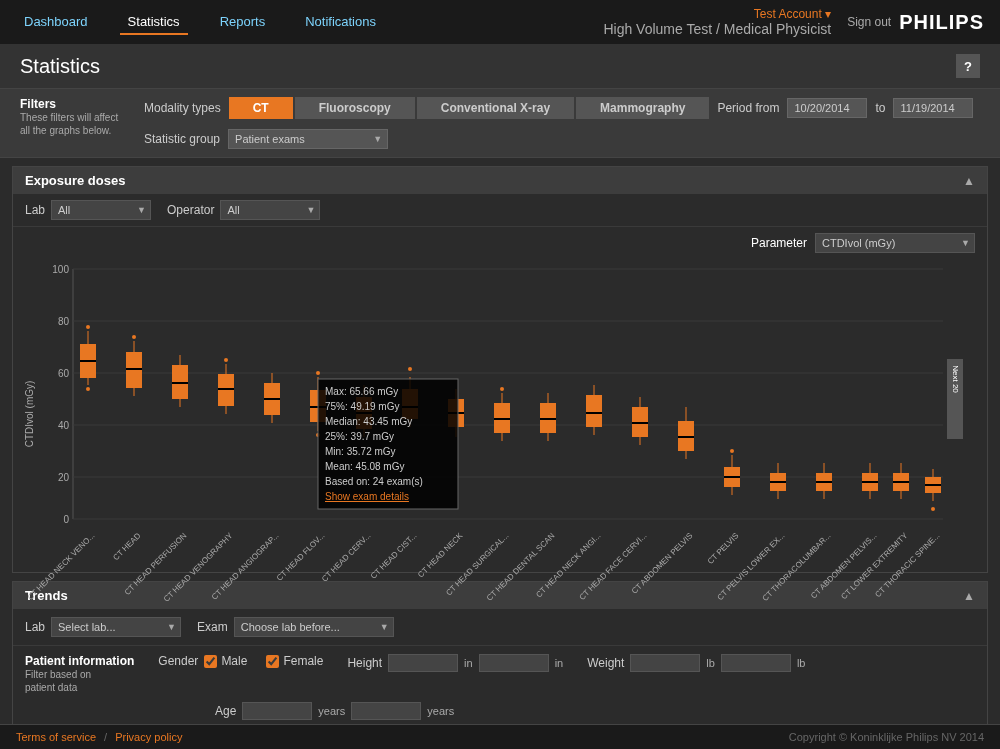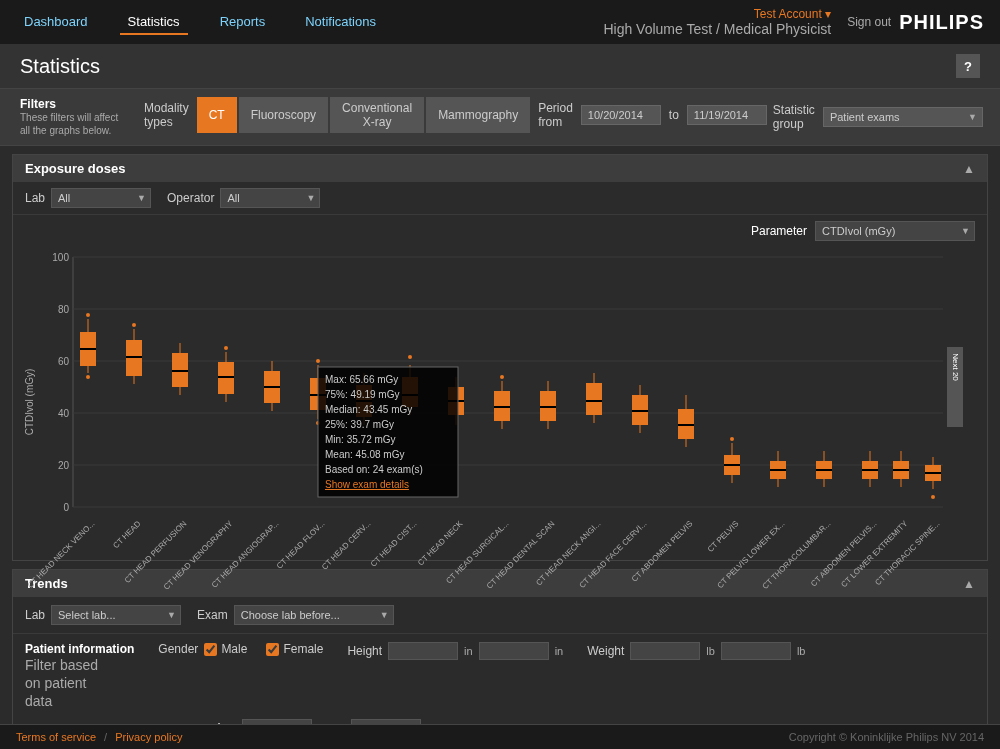--- a/index.html
+++ b/index.html
@@ -24,21 +24,21 @@
     #help-btn { background: #555; color: #fff; border: none; width: 24px; height: 24px; cursor: pointer; font-size: 13px; font-weight: bold; }
 
     
     #filters-bar { background: #3a3a3a; padding: 8px 20px; display: flex; align-items: flex-start; gap: 24px; border-bottom: 1px solid #444; }
     #filters-label { display: flex; flex-direction: column; }
     #filters-label span:first-child { color: #fff; font-size: 12px; font-weight: bold; }
     #filters-label span:last-child { color: #aaa; font-size: 10px; width: 100px; line-height: 1.3; }
     .filter-group { display: flex; align-items: center; gap: 8px; }
     .filter-label { color: #ccc; font-size: 12px; }
     .modality-tabs { display: flex; gap: 2px; }
-    .modality-tab { padding: 4px 12px; font-size: 12px; cursor: pointer; border: none; background: #555; color: #ccc; }
+    .modality-tab { padding: 4px 24px; font-size: 12px; cursor: pointer; border: none; background: #555; color: #ccc; font-weight: bold; }
     .modality-tab.active { background: #e87722; color: #fff; }
     .period-input { background: #555; border: 1px solid #666; color: #ccc; padding: 3px 6px; font-size: 11px; width: 80px; }
     .statistic-select { background: #555; border: 1px solid #666; color: #ccc; padding: 3px 6px; font-size: 11px; width: 160px; appearance: none; cursor: pointer; }
     .select-wrapper { position: relative; display: inline-block; }
     .select-wrapper::after { content: '▼'; position: absolute; right: 6px; top: 50%; transform: translateY(-50%); color: #aaa; font-size: 9px; pointer-events: none; }
     .stat-group-row { display: flex; align-items: center; gap: 8px; margin-top: 4px; }
 
     
     .section-panel { background: #2b2b2b; border: 1px solid #444; margin: 8px 12px; }
     .section-header { background: #3d3d3d; padding: 6px 12px; display: flex; align-items: center; justify-content: space-between; cursor: pointer; }
@@ -57,21 +57,21 @@
     .param-label { color: #ffffff; font-size: 12px; }
     .param-select { background: #444; border: 1px solid #555; color: #ccc; padding: 3px 20px 3px 6px; font-size: 11px; appearance: none; cursor: pointer; min-width: 160px; }
     .param-select-wrap { position: relative; display: inline-block; }
     .param-select-wrap::after { content: '▼'; position: absolute; right: 5px; top: 50%; transform: translateY(-50%); color: #aaa; font-size: 9px; pointer-events: none; }
 
     
     .trends-controls { padding: 8px 12px; display: flex; align-items: center; gap: 16px; border-bottom: 1px solid #3a3a3a; }
     .patient-info-row { padding: 8px 12px; display: flex; align-items: flex-start; gap: 24px; }
     .patient-info-label { display: flex; flex-direction: column; }
     .patient-info-label span:first-child { color: #fff; font-size: 12px; font-weight: bold; }
-    .patient-info-label span:last-child { color: #aaa; font-size: 14px; width: 90px; line-height: 1.3; }
+    .patient-info-label span:last-child { color: #aaa; font-size: 10px; width: 90px; line-height: 1.3; }
     .gender-group { display: flex; flex-direction: row; gap: 19px; }
     .checkbox-row { display: flex; align-items: center; gap: 4px; color: #ccc; font-size: 12px; }
     .checkbox-row input { accent-color: #e87722; }
     .measurement-input { background: #444; border: 1px solid #555; color: #ccc; padding: 2px 4px; font-size: 11px; width: 70px; }
     .measurement-unit { color: #aaa; font-size: 11px; }
     .param-row-bottom { padding: 6px 12px; display: flex; justify-content: flex-end; align-items: center; gap: 8px; }
 
     
     #footer { background: #1a1a1a; padding: 6px 16px; display: flex; justify-content: space-between; align-items: center; border-top: 1px solid #444; position: absolute; bottom: 0; width: 100%; }
     #footer-links { display: flex; gap: 8px; }
@@ -104,21 +104,21 @@
 <div id="page-header">
   <h1 id="page-title">Statistics</h1>
   <button id="help-btn">?</button>
 </div>
 
 <div id="filters-bar">
   <div id="filters-label">
     <span>Filters</span>
     <span>These filters will affect all the graphs below.</span>
   </div>
-  <div style="display:flex; flex-direction:row; gap:6px;">
+  <div style="display:flex; flex-direction:column; gap:6px;">
     <div class="filter-group">
       <span class="filter-label">Modality types</span>
       <div class="modality-tabs">
         <button class="modality-tab active">CT</button>
         <button class="modality-tab">Fluoroscopy</button>
         <button class="modality-tab">Conventional X-ray</button>
         <button class="modality-tab">Mammography</button>
       </div>
       <span class="filter-label">Period from</span>
       <input class="period-input" type="text" value="10/20/2014" style="">

